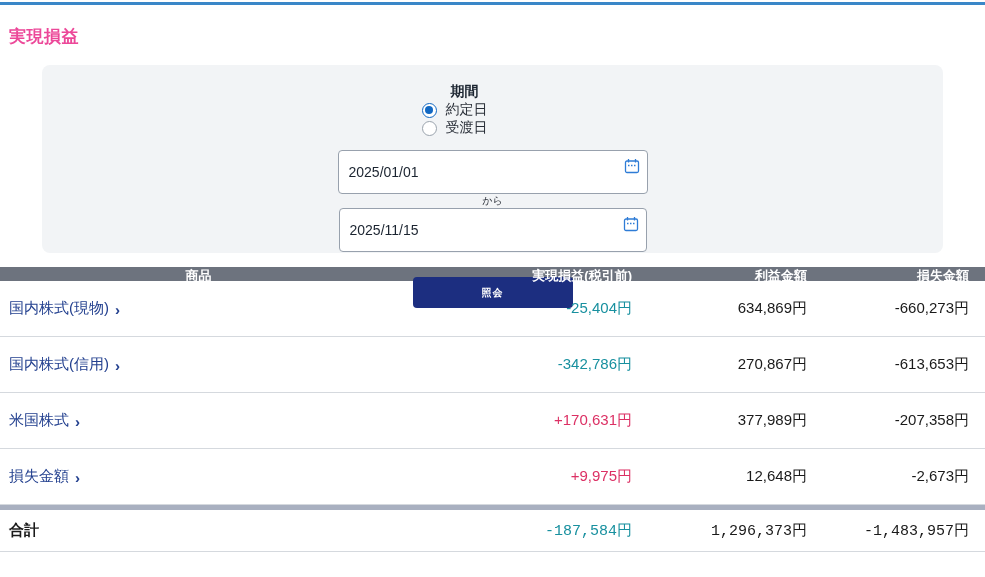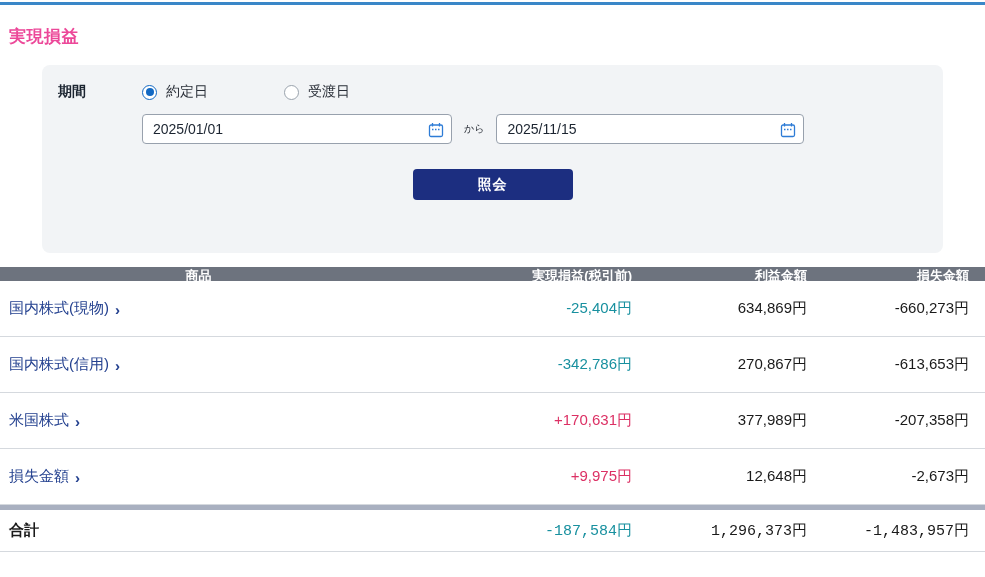--- a/index.html
+++ b/index.html
@@ -6,46 +6,46 @@
   html,body { width:985px; height:577px; background:#fff; overflow:hidden;
     font-family:"Liberation Sans","DejaVu Sans",sans-serif; color:#1b2430; }
 
   .topline { height:3px; background:#3a87c8; margin-top:2px; }
 
   .page-title { font-size:17px; font-weight:bold; color:#ec4899; margin:20px 0 0 9px; letter-spacing:.5px; }
 
   
   .panel { margin:17px 42px 0 42px; background:#f2f4f6; border-radius:8px;
     padding:18px 16px 14px 16px; height:188px; }
-  .frow { display:flex; align-items:center; }
+  .frow { display:flex; align-items:center;flex-direction:column; }
   .flabel { width:84px; font-size:14px; font-weight:bold; color:#1b2430; }
   .radio { display:flex; align-items:center; margin-right:76px; cursor:pointer; font-size:14px; color:#2a2f38;justify-content:center; }
   .rb { width:15px; height:15px; border-radius:50%; border:1.5px solid #9aa3ad; background:#fff;
     display:inline-flex; align-items:center; justify-content:center; margin-right:9px; }
   .rb.checked { border-color:#1268c3; }
   .rb.checked .dot { width:8px; height:8px; border-radius:50%; background:#1268c3; }
 
   .daterow { margin-top:13px; }
-  .dateinput { position:relative; width:310px; height:30px; background:#fff;
+  .dateinput { position:relative; width:310px; height:44px; background:#fff;
     border:1px solid #98a1ad; border-radius:4px; display:flex; align-items:center; }
   .dateinput input { border:none; outline:none; background:transparent; width:100%;
     font-size:14px; color:#1b2430; padding:0 30px 0 10px;
     font-family:"Liberation Sans","DejaVu Sans",sans-serif; }
   .calicon { position:absolute; right:7px; top:7px; width:16px; height:16px; cursor:pointer; }
   .kara { font-size:10px; color:#2a2f38; margin:0 12px; }
 
   .quickrow { margin-top:10px; }
   .qbtn { width:62px; height:29px; margin-right:10px; background:#fff; border:1px solid #1268c3;
     border-radius:4px; color:#1268c3; font-size:13px; cursor:pointer;
     font-family:"Liberation Sans","DejaVu Sans",sans-serif; }
   .qbtn.active { background:#1268c3; color:#fff; }
 
   .submitrow { display:flex; justify-content:center; margin-top:25px; }
   .submit { width:160px; height:31px; background:#1c2e80; color:#fff; font-weight:bold;
-    font-size:14px; border:none; border-radius:4px; cursor:pointer; letter-spacing:1px;
+    font-size:10px; border:none; border-radius:4px; cursor:pointer; letter-spacing:1px;
     font-family:"Liberation Sans","DejaVu Sans",sans-serif; }
 
   
   .tbl { margin-top:14px; width:985px; }
   .trow { display:grid; grid-template-columns:388px 252px 175px 162px; align-items:center; }
   .thead { background:#6d737e; color:#fff; height:14px; font-size:13px; font-weight:bold; }
   .thead .c1 { text-align:center; }
   .c2,.c3,.c4 { text-align:right; padding-right:8px; }
   .drow { height:56px; border-bottom:1px solid #d5d9de; font-size:15px; }
   .c1 { padding-left:9px; }

